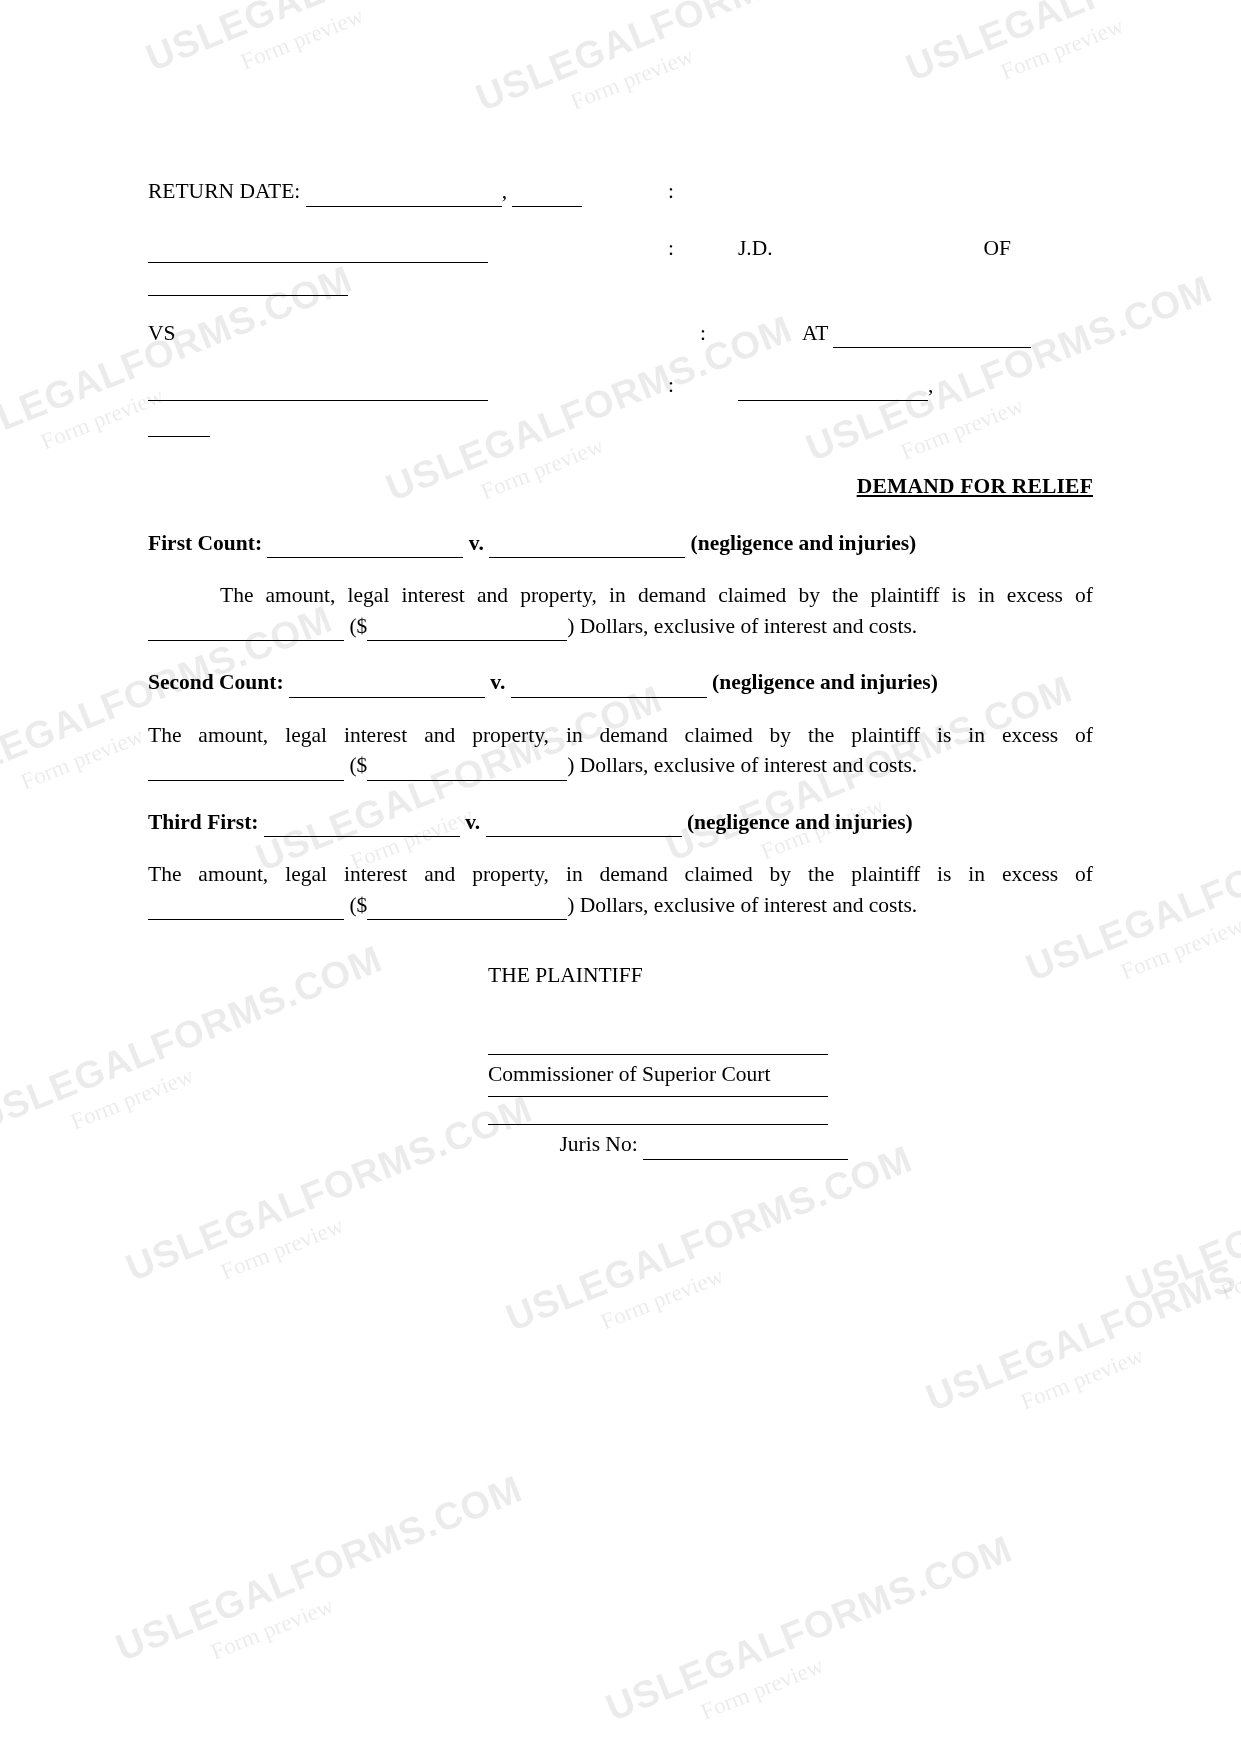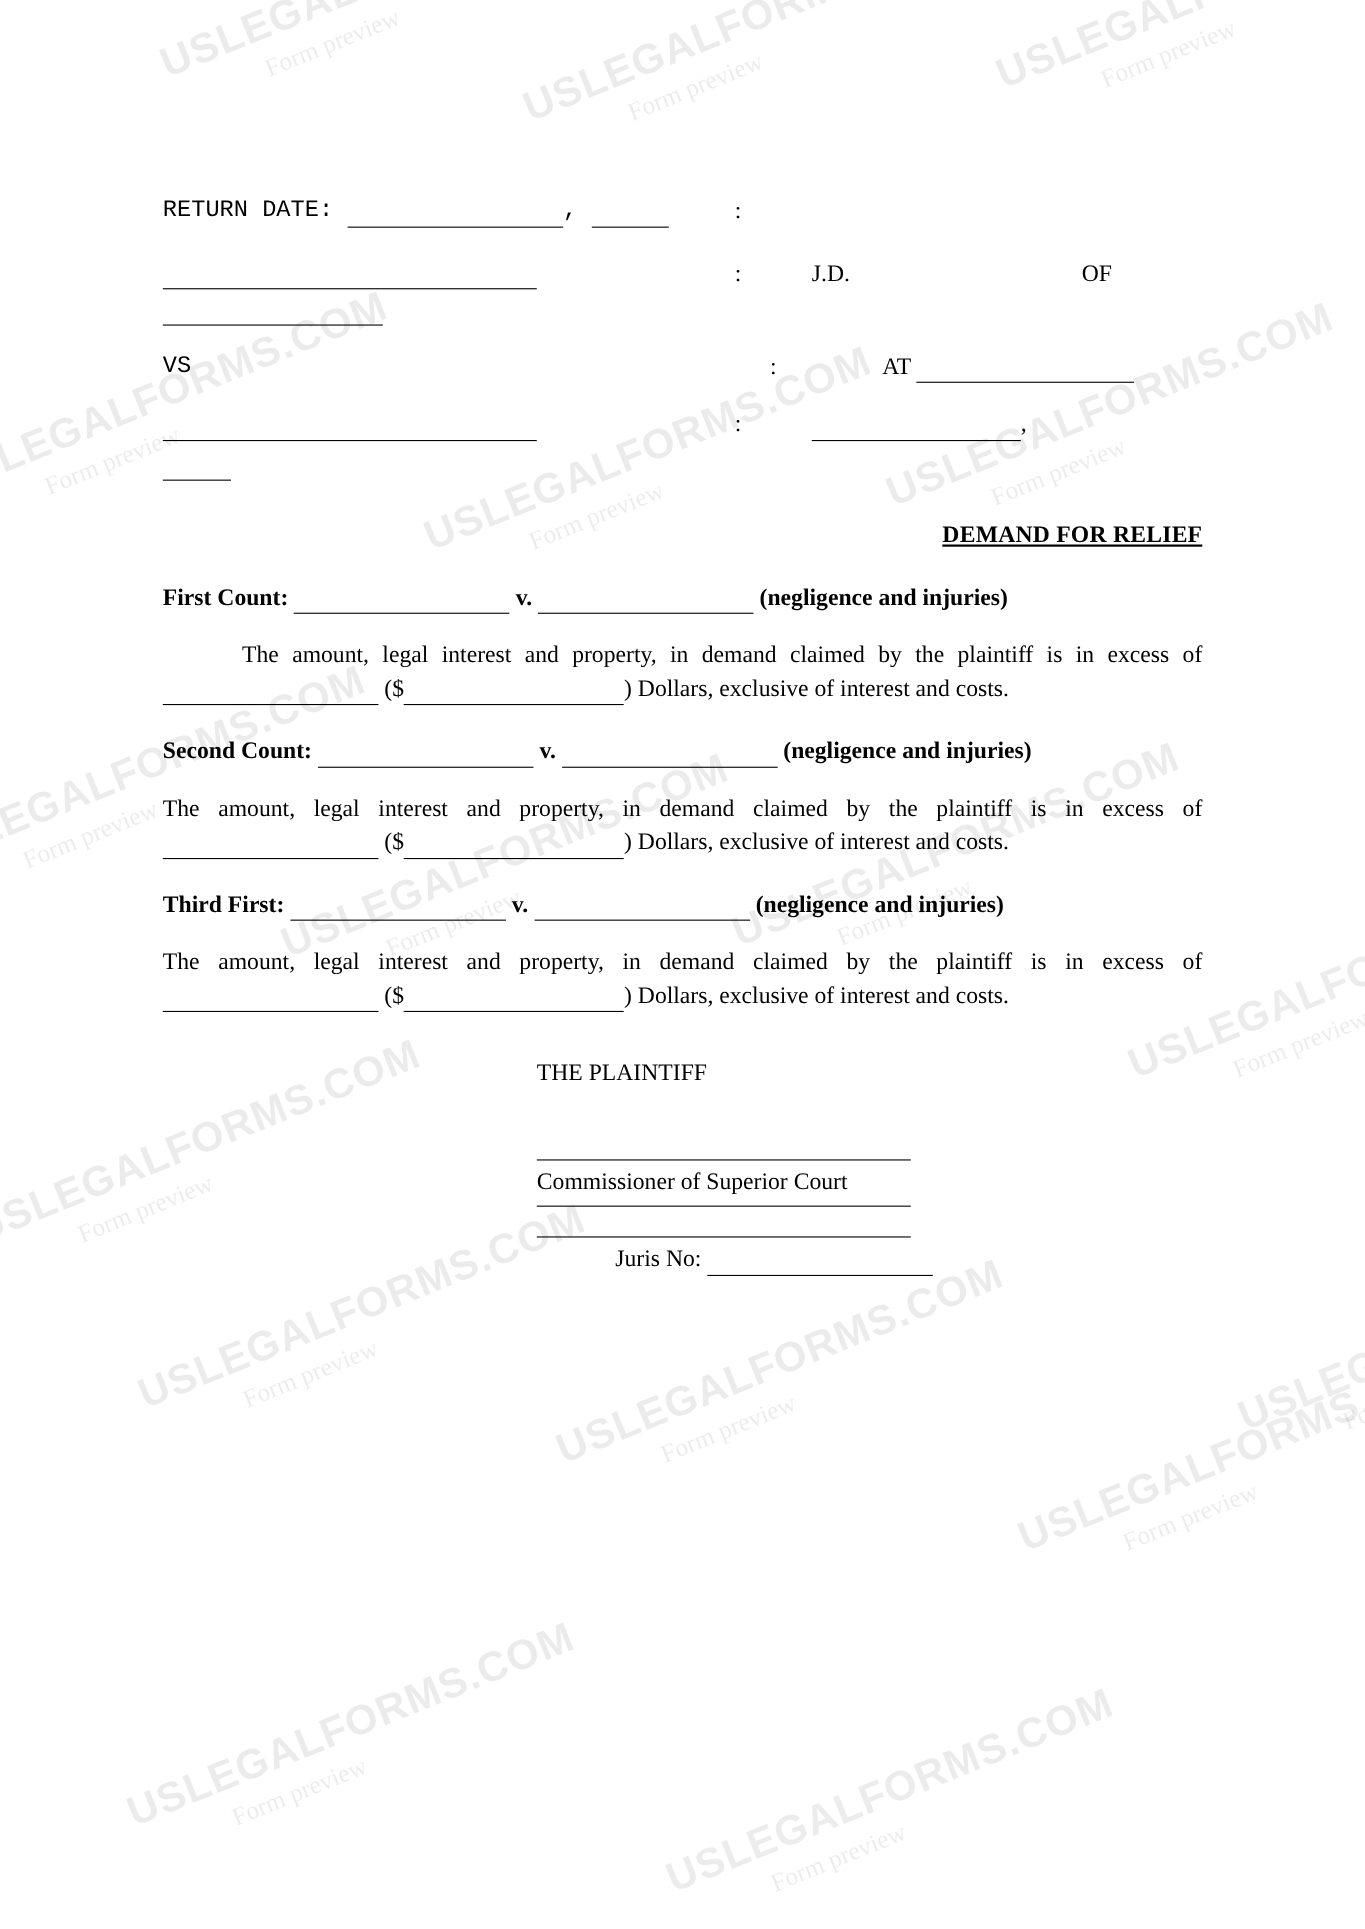--- a/index.html
+++ b/index.html
@@ -38,21 +38,20 @@
   
   .caption-row {
     display: flex;
     align-items: flex-end;
     margin-bottom: 0;
   }
   .cap-left {
     width: 520px;
     flex: 0 0 520px;
     white-space: nowrap;
-    font-family: Liberation Mono, monospace;
   }
   .cap-colon {
     width: 70px;
     flex: 0 0 70px;
     text-align: left;
   }
   .cap-right {
     flex: 1 1 auto;
     white-space: nowrap;
   }

